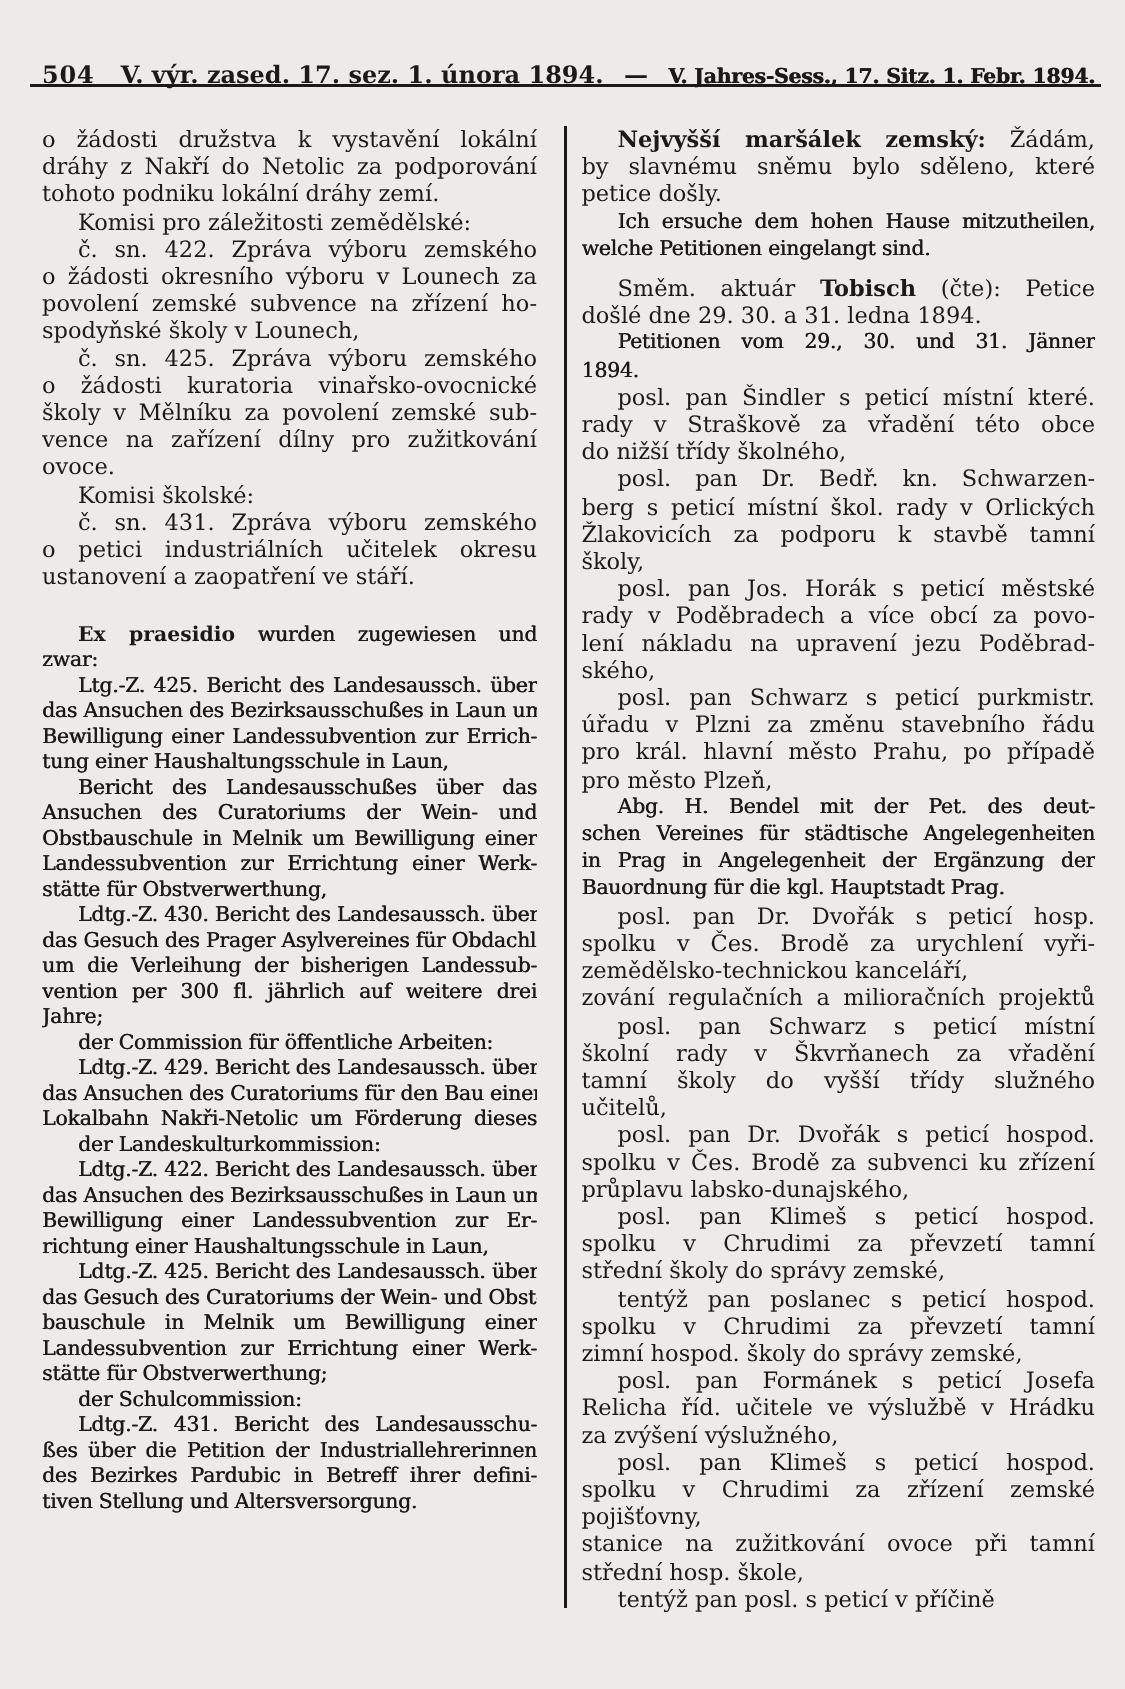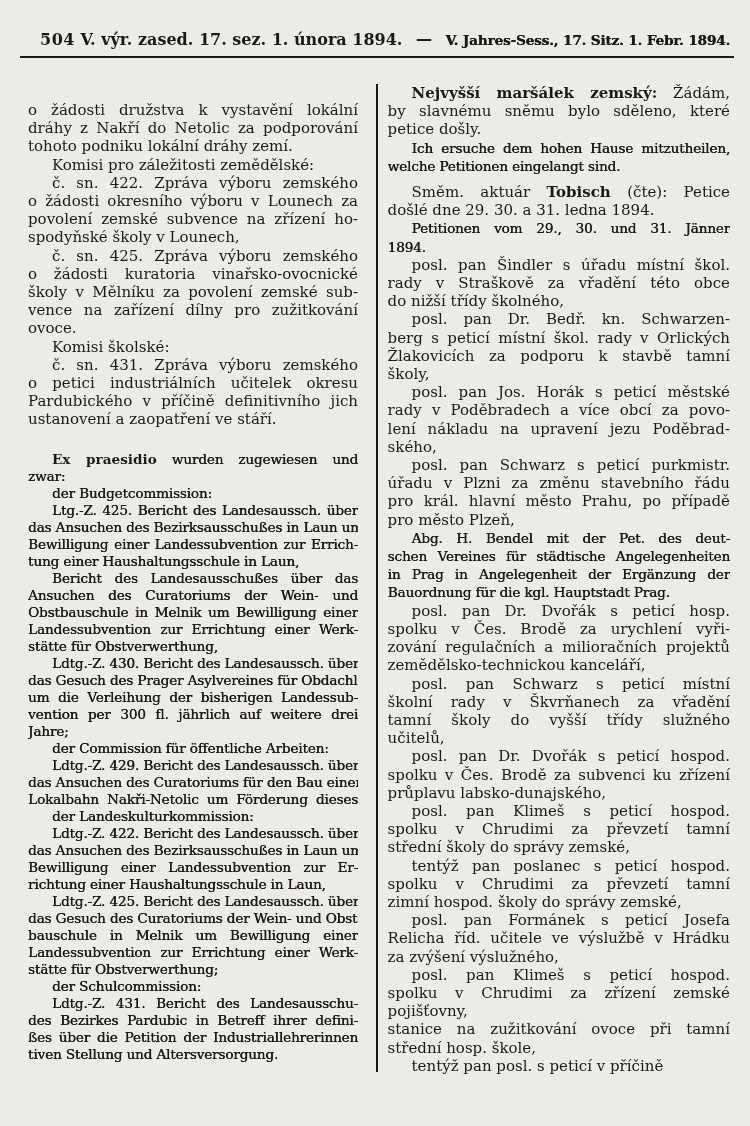--- a/index.html
+++ b/index.html
@@ -11,36 +11,36 @@
     width:750px;height:1126px;
     background:var(--paper);
     font-family:"DejaVu Serif", serif;
     color:var(--ink);
     -webkit-font-smoothing:antialiased;
   }
   .page{position:relative;width:750px;height:1126px;overflow:hidden;}
 
   
   .header{
-    position:absolute;top:30px;left:28px;right:20px;
+    position:absolute;top:40px;left:28px;right:20px;
     display:flex;align-items:flex-start;
-    font-size:16px;font-weight:bold;margin-left:12px;
+    font-size:16px;font-weight:bold;
   }
   .pagenum{width:70px;letter-spacing:.5px;}
   .htitle{flex:1;text-align:center;white-space:nowrap;}
   .htitle .sep{padding:0 8px;}
   .rule{
     position:absolute;top:56px;left:20px;right:16px;
     border-top:2.5px solid var(--ink);
   }
 
   
   .columns{position:absolute;top:84px;left:28px;right:20px;bottom:16px;display:flex;}
   .col{overflow:hidden;}
-  .col.left{width:348px;padding-right:18px;box-sizing:border-box;margin-top:17px;}
+  .col.left{width:348px;padding-right:18px;box-sizing:border-box;}
   .divider{width:1.6px;background:var(--ink);height:988px;flex:none;}
   .col.right{flex:1;padding-left:10px;box-sizing:border-box;}
 
   
   .antiqua{font-size:15px;}
   .fraktur{
     font-size:13.6px;
     letter-spacing:-0.15px;
     text-shadow:0.35px 0 0 currentColor; 
   }
@@ -93,29 +93,25 @@
           <div class="line fill">školy v Mělníku za povolení zemské sub-</div>
           <div class="line fill">vence na zařízení  dílny pro zužitkování</div>
           <div class="line">ovoce.</div>
         </div>
         <div class="para antiqua">
           <div class="line indent">Komisi školské:</div>
         </div>
         <div class="para antiqua">
           <div class="line indent fill">č. sn. 431. Zpráva výboru zemského</div>
           <div class="line fill">o petici industriálních učitelek okresu</div>
-          <div class="line fill">Pardubického v příčině definitivního jich</div>
           <div class="line">ustanovení a zaopatření ve stáří.</div>
         </div>
         <div class="para fraktur" style="margin-top: 22px;">
           <div class="line indent fill"><span class="b antiqua-inline">Ex praesidio</span><span> wurden zugewiesen und</span></div>
           <div class="line">zwar:</div>
-        </div>
-        <div class="para fraktur">
-          <div class="line indent">der Budgetcommission:</div>
         </div>
         <div class="para fraktur">
           <div class="line indent fill">Ltg.-Z. 425. Bericht des Landesaussch. über</div>
           <div class="line fill">das Ansuchen des Bezirksausschußes in Laun um</div>
           <div class="line fill">Bewilligung einer Landessubvention zur Errich-</div>
           <div class="line">tung einer Haushaltungsschule in Laun,</div>
         </div>
         <div class="para fraktur">
           <div class="line indent fill">Bericht des Landesausschußes über das</div>
           <div class="line fill">Ansuchen des Curatoriums der Wein- und</div>
@@ -152,22 +148,22 @@
           <div class="line fill">das Gesuch des Curatoriums der Wein- und Obst-</div>
           <div class="line fill">bauschule in Melnik um Bewilligung einer</div>
           <div class="line fill">Landessubvention zur Errichtung einer Werk-</div>
           <div class="line">stätte für Obstverwerthung;</div>
         </div>
         <div class="para fraktur">
           <div class="line indent">der Schulcommission:</div>
         </div>
         <div class="para fraktur">
           <div class="line indent fill">Ldtg.-Z. 431. Bericht des Landesausschu-</div>
+          <div class="line fill">ßes über die Petition der Industriallehrerinnen</div>
           <div class="line fill">des Bezirkes Pardubic in Betreff ihrer defini-</div>
-          <div class="line fill">ßes über die Petition der Industriallehrerinnen</div>
           <div class="line">tiven Stellung und Altersversorgung.</div>
         </div>
       </div>
     <div class="divider"></div>
     <div class="col right" id="right-col">
         <div class="para antiqua">
           <div class="line indent fill"><span class="b">Nejvyšší  maršálek  zemský:</span><span> Žádám,</span></div>
           <div class="line fill">by slavnému sněmu bylo sděleno,  které</div>
           <div class="line">petice došly.</div>
         </div>
@@ -177,21 +173,21 @@
         </div>
         <div class="para antiqua" style="margin-top: 8px;">
           <div class="line indent fill"><span>Směm.  aktuár </span><span class="b">Tobisch</span><span> (čte):  Petice</span></div>
           <div class="line">došlé dne 29. 30. a 31. ledna 1894.</div>
         </div>
         <div class="para fraktur">
           <div class="line indent fill">Petitionen vom 29., 30. und 31. Jänner</div>
           <div class="line">1894.</div>
         </div>
         <div class="para antiqua">
-          <div class="line indent fill">posl. pan Šindler s úřadu místní škol.</div>
+          <div class="line indent fill">posl. pan Šindler s peticí místní které.</div>
           <div class="line fill">rady v Straškově za vřadění této obce</div>
           <div class="line">do nižší třídy školného,</div>
         </div>
         <div class="para antiqua">
           <div class="line indent fill">posl. pan Dr. Bedř.  kn. Schwarzen-</div>
           <div class="line fill">berg s peticí místní škol. rady v Orlických</div>
           <div class="line fill">Žlakovicích za podporu k stavbě tamní</div>
           <div class="line">školy,</div>
         </div>
         <div class="para antiqua">
@@ -208,22 +204,22 @@
         </div>
         <div class="para fraktur">
           <div class="line indent fill">Abg. H. Bendel mit der Pet. des deut-</div>
           <div class="line fill">schen Vereines für städtische Angelegenheiten</div>
           <div class="line fill">in Prag in Angelegenheit der Ergänzung der</div>
           <div class="line">Bauordnung für die kgl. Hauptstadt Prag.</div>
         </div>
         <div class="para antiqua">
           <div class="line indent fill">posl. pan Dr.  Dvořák s peticí hosp.</div>
           <div class="line fill">spolku v Čes.  Brodě za urychlení vyři-</div>
+          <div class="line">zemědělsko-technickou kanceláří,</div>
           <div class="line fill">zování regulačních a milioračních projektů</div>
-          <div class="line">zemědělsko-technickou kanceláří,</div>
         </div>
         <div class="para antiqua">
           <div class="line indent fill">posl. pan Schwarz s peticí místní</div>
           <div class="line fill">školní rady v Škvrňanech za vřadění</div>
           <div class="line fill">tamní školy do vyšší třídy služného</div>
           <div class="line">učitelů,</div>
         </div>
         <div class="para antiqua">
           <div class="line indent fill">posl. pan Dr. Dvořák s peticí hospod.</div>
           <div class="line fill">spolku v Čes. Brodě za subvenci ku zřízení</div>

